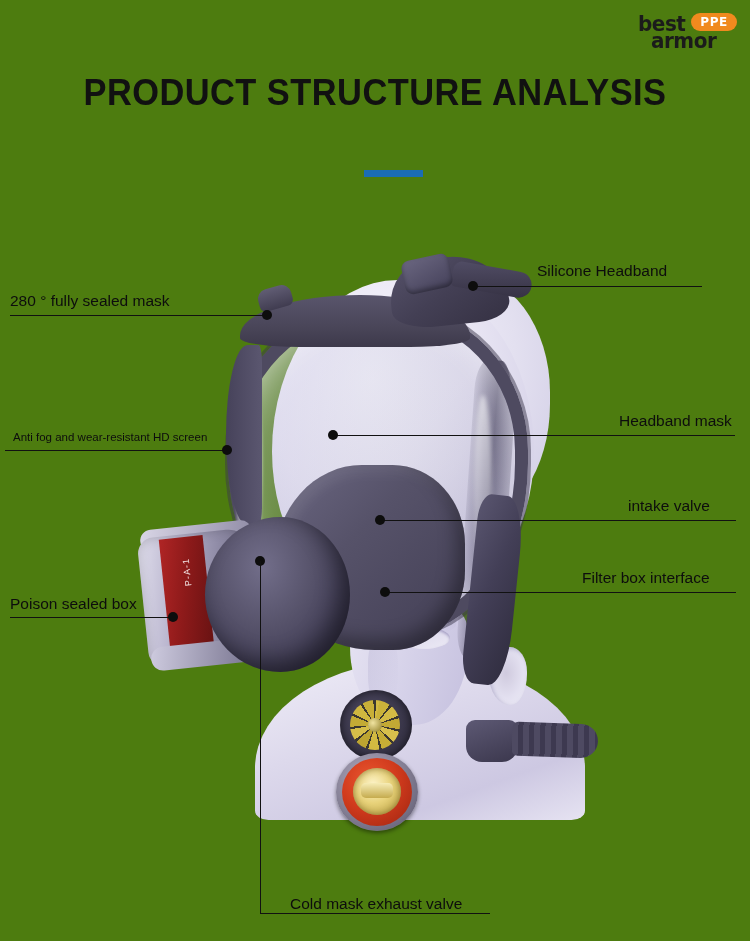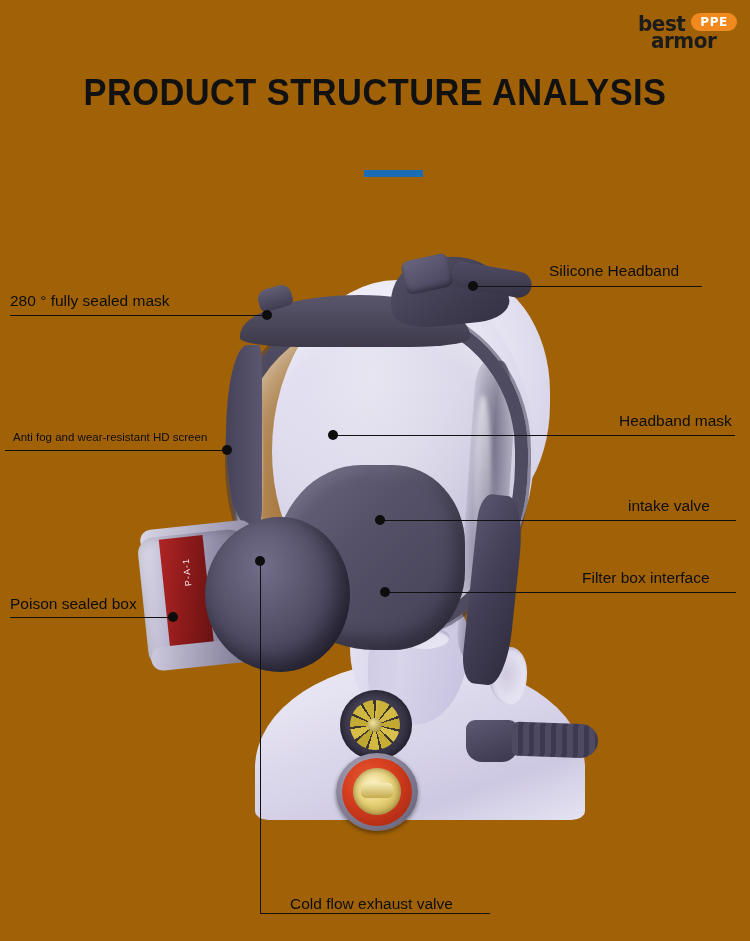--- a/index.html
+++ b/index.html
@@ -9,21 +9,21 @@
     height: 941px;
     background: #ffffff;
     font-family: "Liberation Sans", sans-serif;
     overflow: hidden;
   }
 
   #page {
     position: relative;
     width: 750px;
     height: 941px;
-    background: #a16207;
+    background: #4d7c0f;
   }
 
   
   #logo {
     position: absolute;
     top: 12px;
     right: 8px;
     width: 104px;
     height: 40px;
   }
@@ -568,34 +568,34 @@
   <div class="dot" style="left:262px; top:310px;"></div>
 
   <div class="callout-label small" style="left:13px; top:432px;">Anti fog and wear-resistant HD screen</div>
   <div class="leader" style="left:5px; top:450px; width:222px;"></div>
   <div class="dot" style="left:222px; top:445px;"></div>
 
   <div class="callout-label" style="left:10px; top:596px;">Poison sealed box</div>
   <div class="leader" style="left:10px; top:617px; width:163px;"></div>
   <div class="dot" style="left:168px; top:612px;"></div>
 
-  <div class="callout-label" style="left:549px; top:263px;text-align:center;">Silicone Headband</div>
+  <div class="callout-label" style="left:537px; top:263px;text-align:center;">Silicone Headband</div>
   <div class="leader" style="left:472px; top:286px; width:230px;"></div>
   <div class="dot" style="left:468px; top:281px;"></div>
 
   <div class="callout-label" style="left:619px; top:413px;">Headband mask</div>
   <div class="leader" style="left:335px; top:435px; width:400px;"></div>
   <div class="dot" style="left:328px; top:430px;"></div>
 
   <div class="callout-label" style="left:628px; top:498px;">intake valve</div>
   <div class="leader" style="left:382px; top:520px; width:354px;"></div>
   <div class="dot" style="left:375px; top:515px;"></div>
 
   <div class="callout-label" style="left:582px; top:570px;">Filter box interface</div>
   <div class="leader" style="left:386px; top:592px; width:350px;"></div>
   <div class="dot" style="left:380px; top:587px;"></div>
 
   <div class="dot" style="left:255px; top:556px;"></div>
   <div class="leader-v" style="left:260px; top:561px; height:352px;"></div>
   <div class="leader" style="left:260px; top:913px; width:230px;"></div>
-  <div class="callout-label" style="left:290px; top:896px;">Cold flow exhaust valve</div>
+  <div class="callout-label" style="left:290px; top:896px;">Cold mask exhaust valve</div>
 
 </div>
 
 </body></html>

